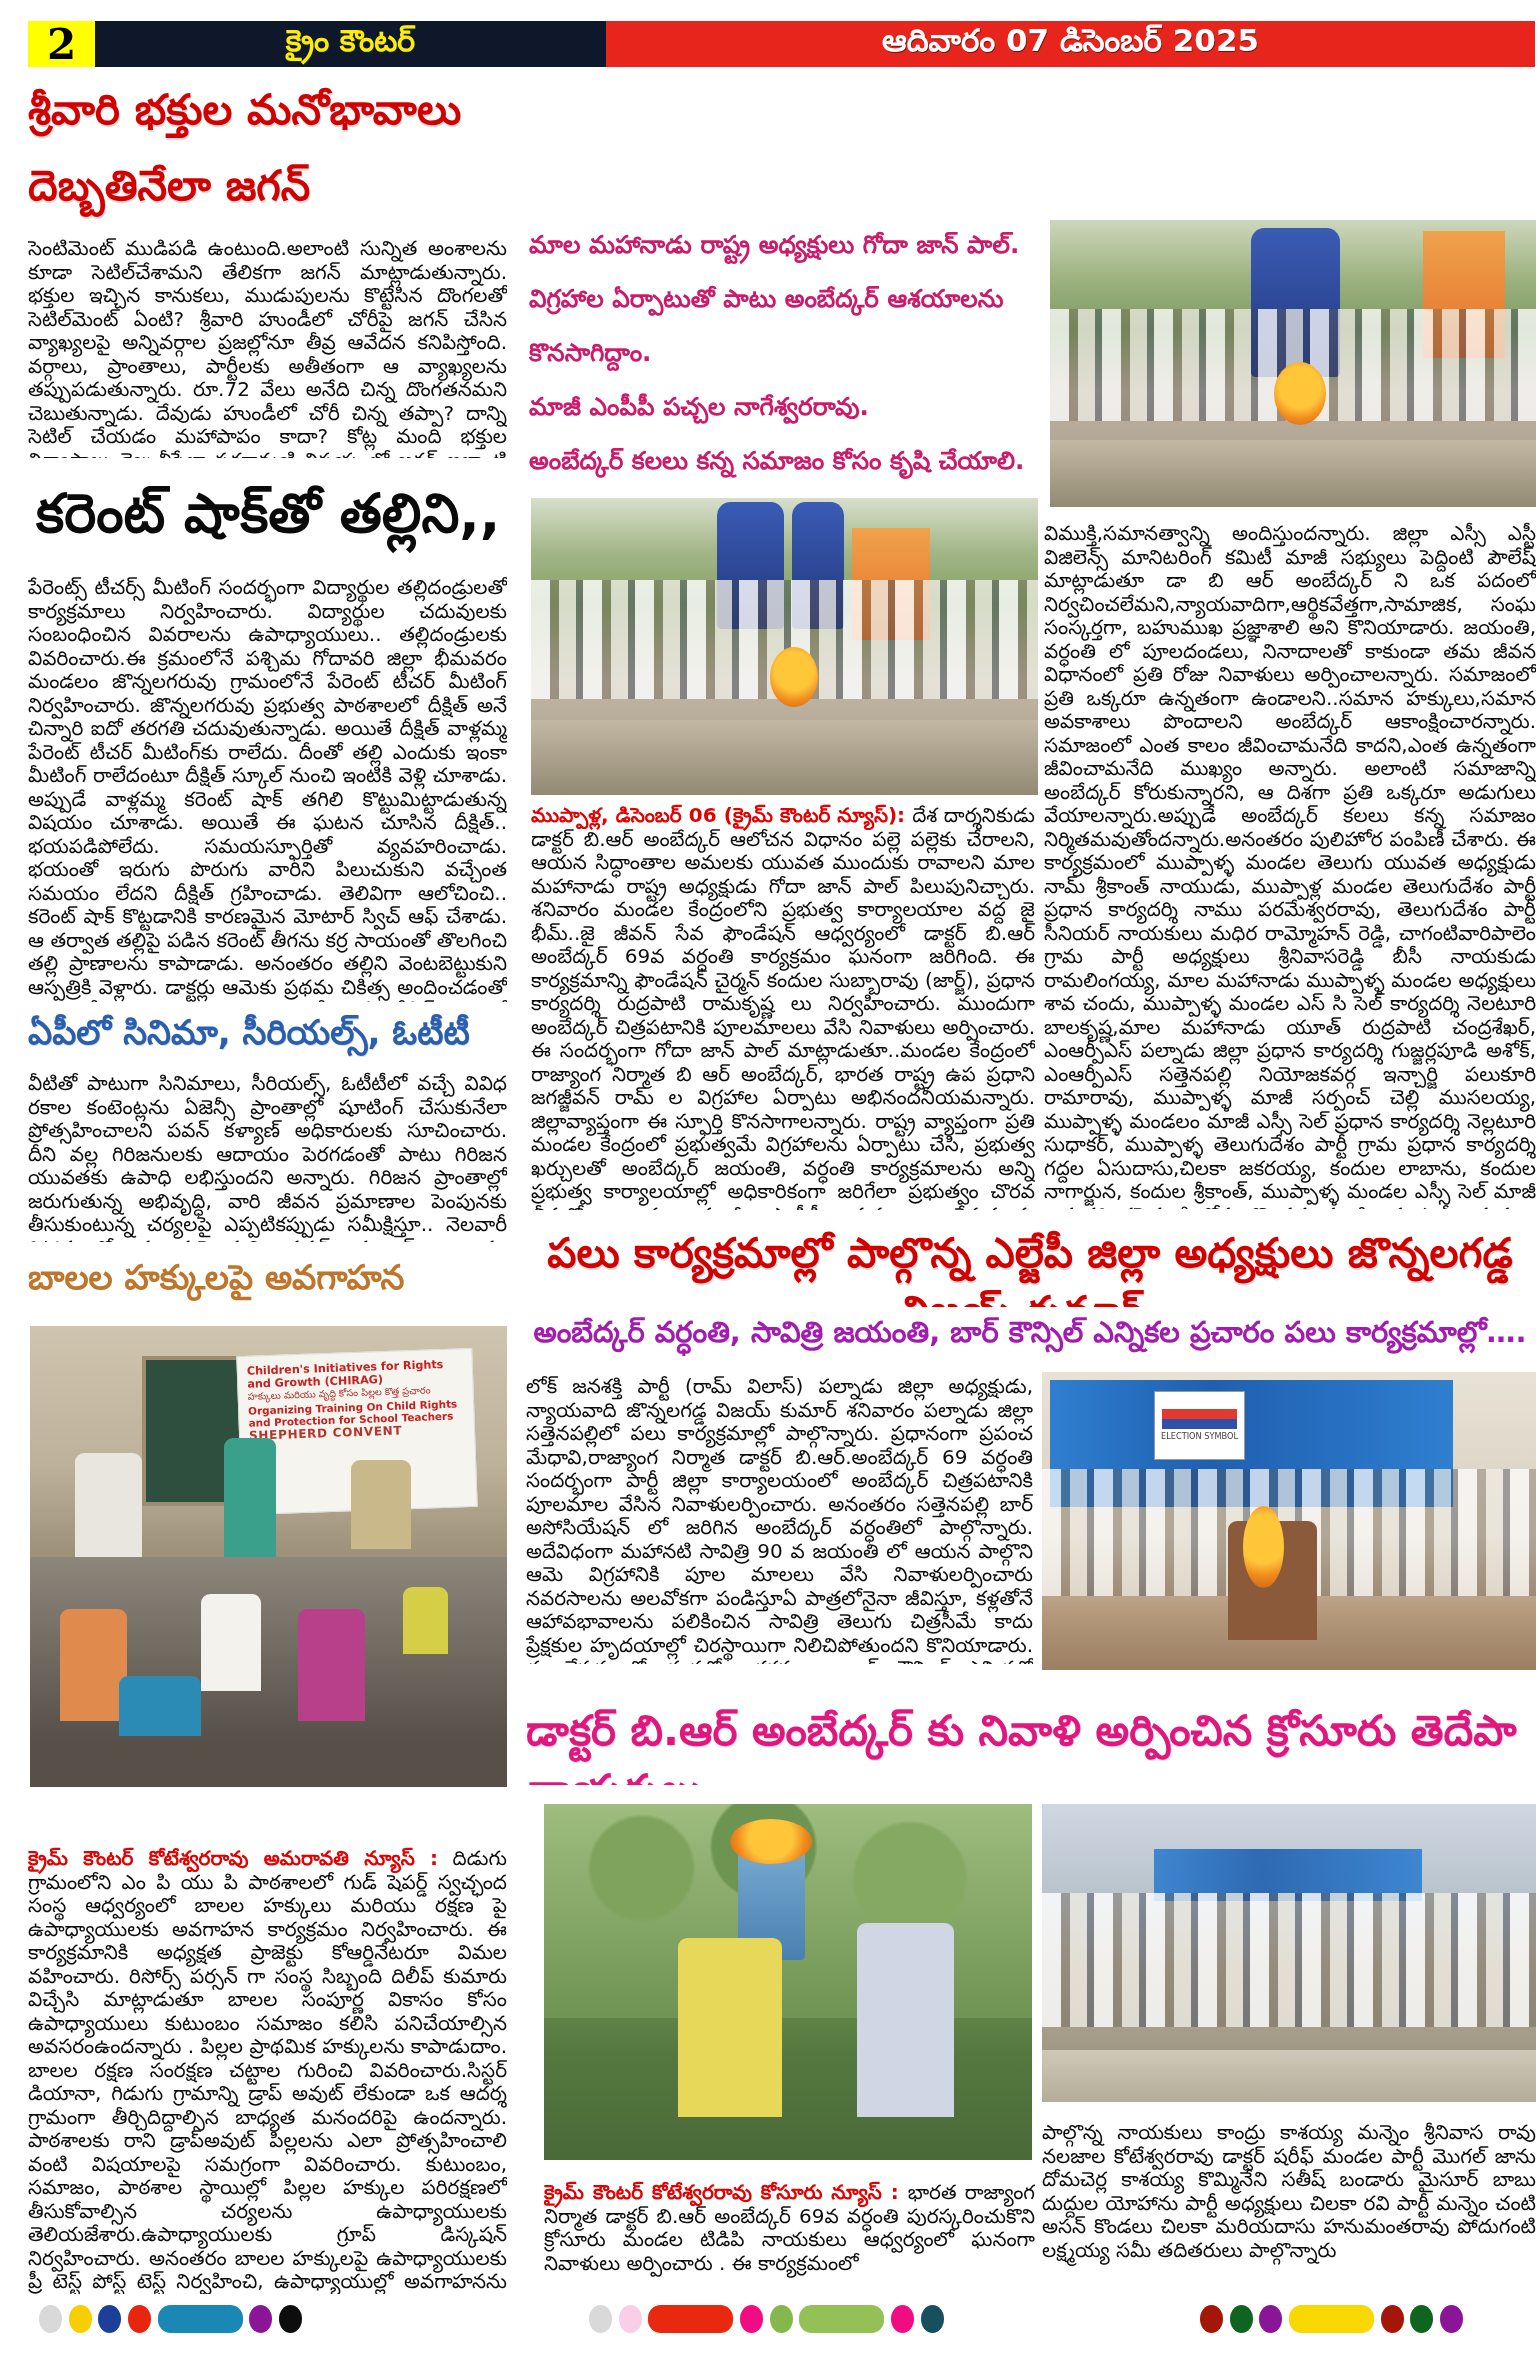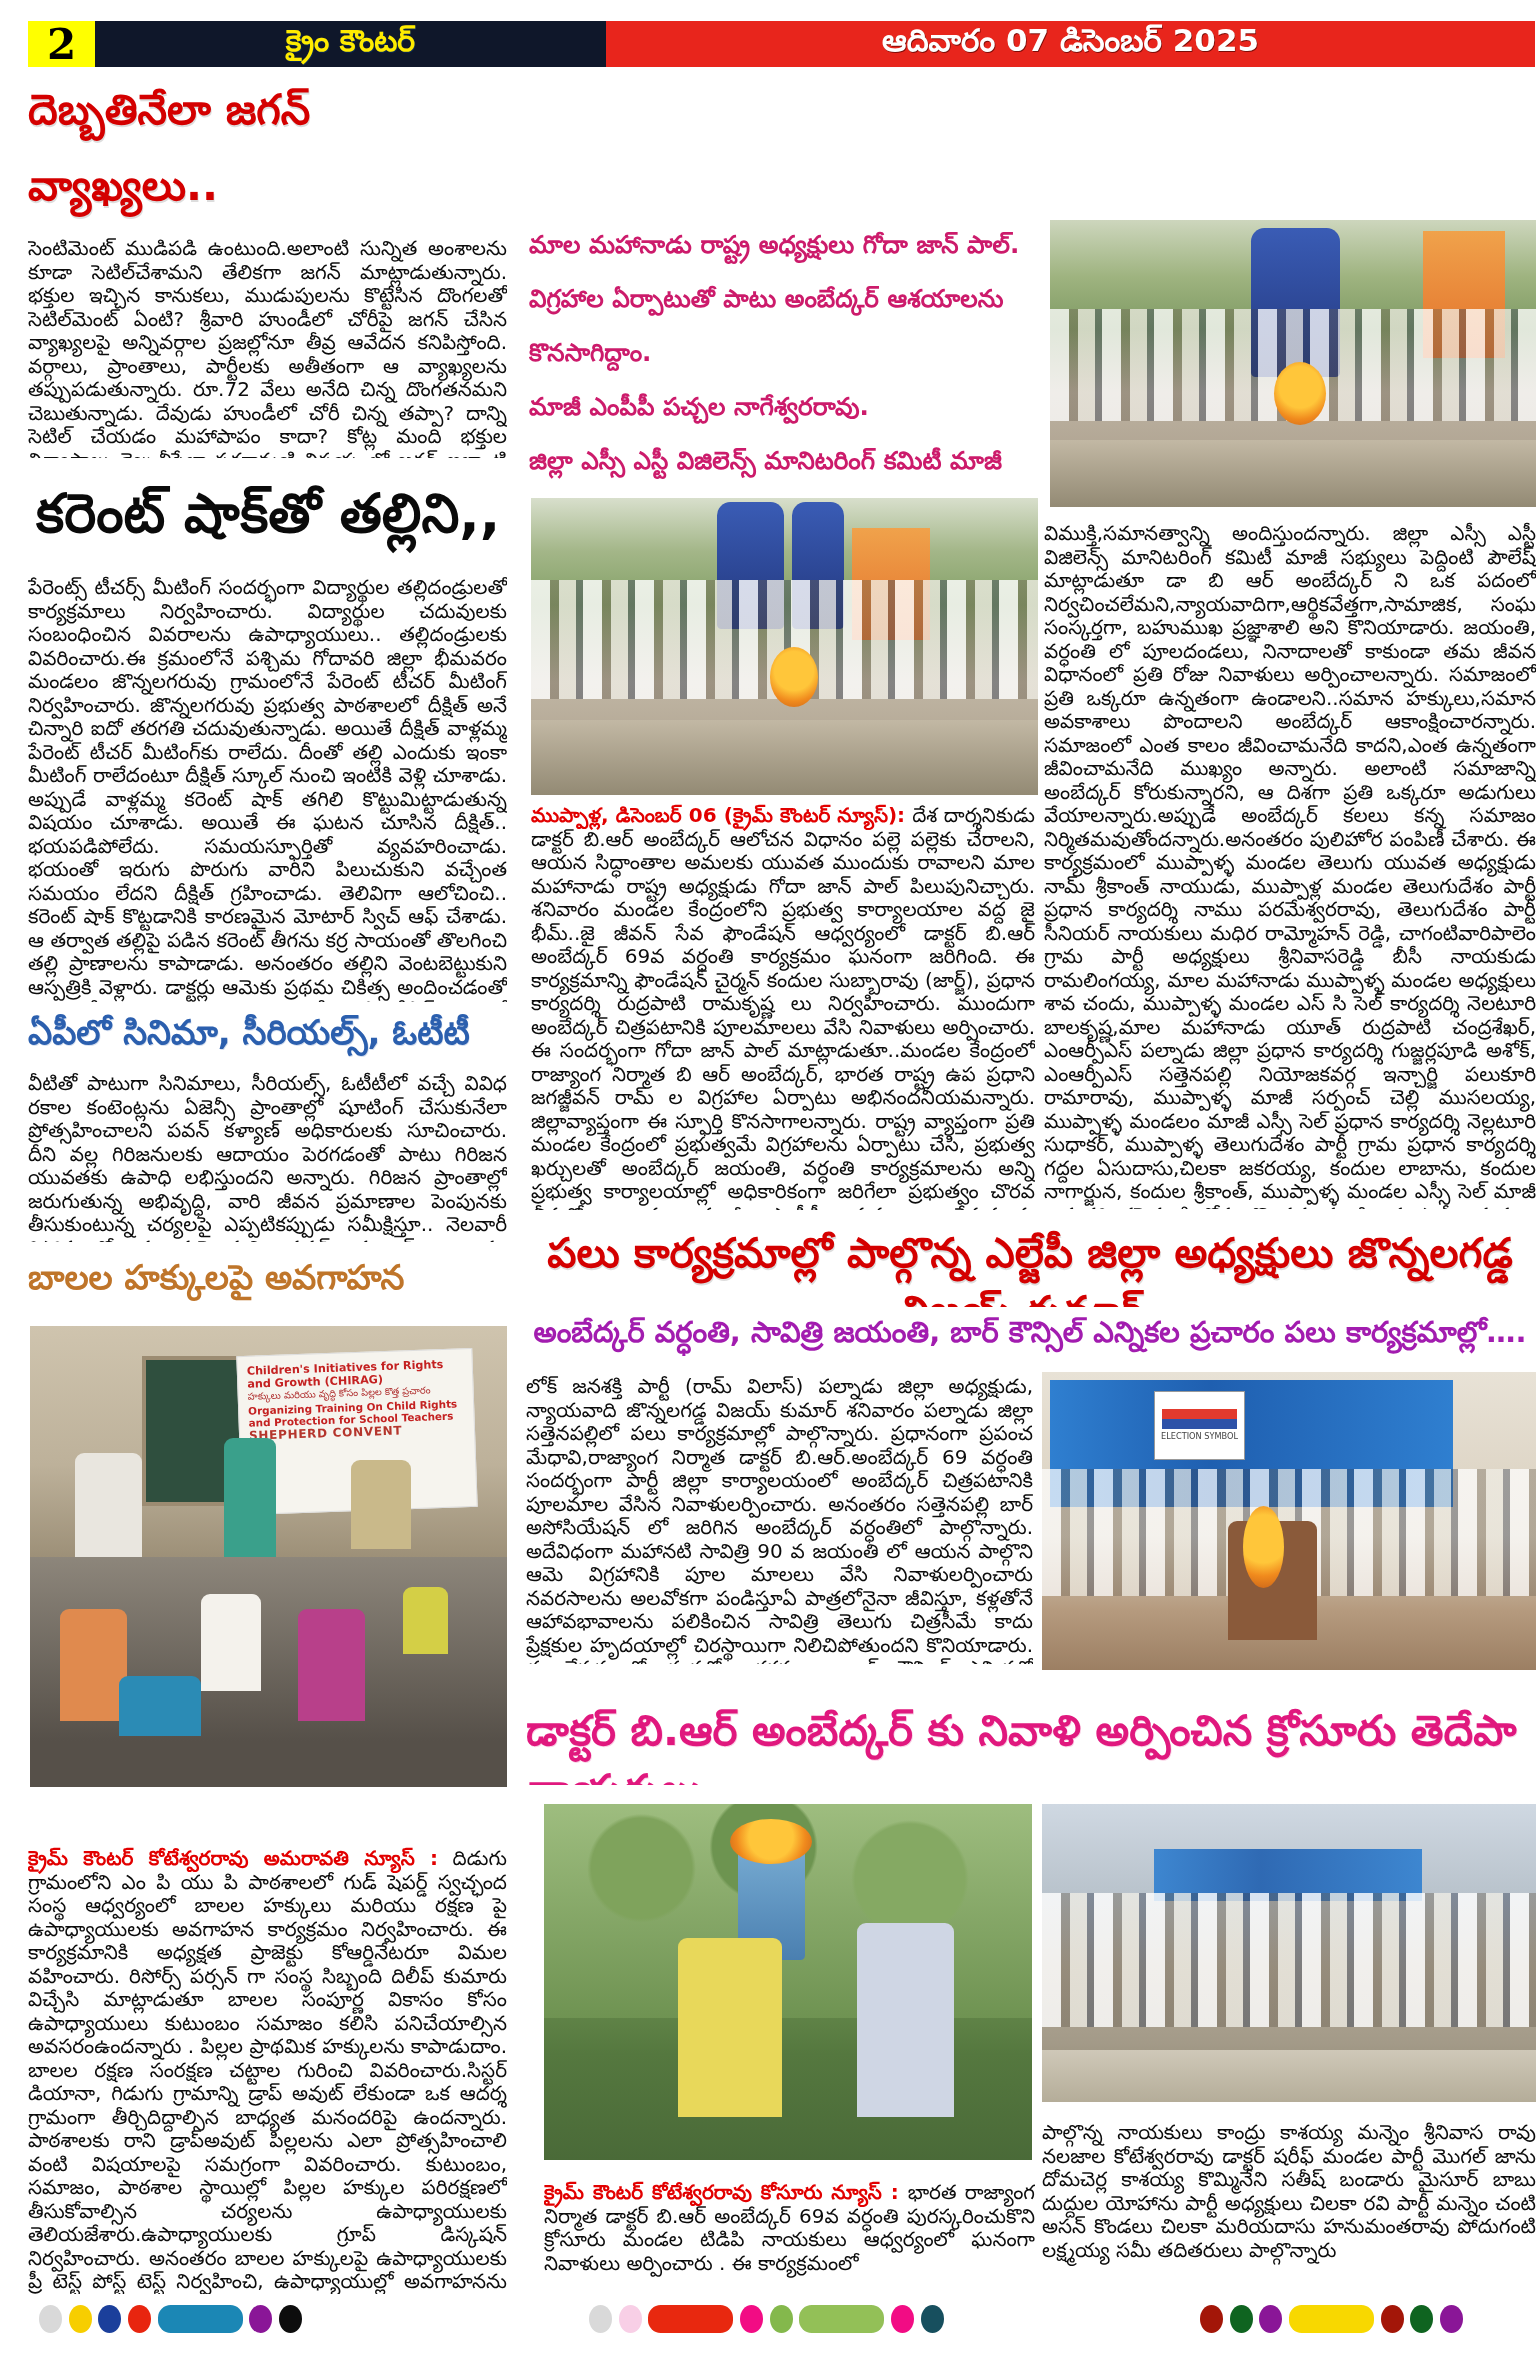--- a/index.html
+++ b/index.html
@@ -56,20 +56,21 @@
 
 <div class="page">
 
   <div class="hdr">
     <div class="hdr-num">2</div>
     <div class="hdr-blue">క్రైం కౌంటర్</div>
     <div class="hdr-red">ఆదివారం  07 డిసెంబర్ 2025</div>
   </div>
 
   <div class="abs hl hl-red" style="left:28px;top:72px;width:481px;height:158px;font-size:42px;line-height:76px;">
+    <div>శ్రీవారి భక్తుల మనోభావాలు</div>
     <div>దెబ్బతినేలా జగన్ వ్యాఖ్యలు..</div>
   </div>
   <div class="abs body-txt" style="left:28px;top:237px;width:479px;height:221px;">సెంటిమెంట్ ముడిపడి ఉంటుంది.అలాంటి సున్నిత అంశాలను కూడా సెటిల్‌చేశామని తేలికగా జగన్ మాట్లాడుతున్నారు. భక్తుల ఇచ్చిన కానుకలు, ముడుపులను కొట్టేసిన దొంగలతో సెటిల్‌మెంట్ ఏంటి? శ్రీవారి హుండీలో చోరీపై జగన్ చేసిన వ్యాఖ్యలపై అన్నివర్గాల ప్రజల్లోనూ తీవ్ర ఆవేదన కనిపిస్తోంది. వర్గాలు, ప్రాంతాలు, పార్టీలకు అతీతంగా ఆ వ్యాఖ్యలను తప్పుపడుతున్నారు. రూ.72 వేలు అనేది చిన్న దొంగతనమని చెబుతున్నాడు. దేవుడు హుండీలో చోరీ చిన్న తప్పా? దాన్ని సెటిల్ చేయడం మహాపాపం కాదా? కోట్ల మంది భక్తుల విశ్వాసాలు దెబ్బతీసేలా పరకామణి విషయంలో జగన్ ఇలాంటి వ్యాఖ్యలు ఘోర పాపం కాదా' అని సీఎం చంద్రబాబు ప్రశ్నల వర్షం కురిపించారు.</div>
 
   <div class="abs hl hl-black" style="left:36px;top:482px;width:477px;height:82px;font-size:54px;">కరెంట్ షాక్‌తో తల్లిని,,</div>
   <div class="abs body-txt" style="left:28px;top:576px;width:479px;height:426px;">పేరెంట్స్ టీచర్స్ మీటింగ్  సందర్భంగా విద్యార్థుల తల్లిదండ్రులతో కార్యక్రమాలు నిర్వహించారు. విద్యార్థుల చదువులకు సంబంధించిన వివరాలను ఉపాధ్యాయులు.. తల్లిదండ్రులకు వివరించారు.ఈ క్రమంలోనే పశ్చిమ గోదావరి జిల్లా భీమవరం మండలం జొన్నలగరువు గ్రామంలోనే పేరెంట్ టీచర్ మీటింగ్ నిర్వహించారు. జొన్నలగరువు ప్రభుత్వ పాఠశాలలో దీక్షిత్ అనే చిన్నారి ఐదో తరగతి చదువుతున్నాడు. అయితే దీక్షిత్ వాళ్లమ్మ పేరెంట్ టీచర్ మీటింగ్‌కు రాలేదు. దీంతో తల్లి ఎందుకు ఇంకా మీటింగ్ రాలేదంటూ దీక్షిత్ స్కూల్ నుంచి ఇంటికి వెళ్లి చూశాడు. అప్పుడే వాళ్లమ్మ కరెంట్ షాక్ తగిలి కొట్టుమిట్టాడుతున్న విషయం చూశాడు. అయితే ఈ ఘటన చూసిన దీక్షిత్.. భయపడిపోలేదు. సమయస్ఫూర్తితో వ్యవహరించాడు. భయంతో ఇరుగు పొరుగు వారిని పిలుచుకుని వచ్చేంత సమయం లేదని దీక్షిత్ గ్రహించాడు. తెలివిగా ఆలోచించి.. కరెంట్ షాక్ కొట్టడానికి కారణమైన మోటార్ స్విచ్ ఆఫ్ చేశాడు. ఆ తర్వాత తల్లిపై పడిన కరెంట్ తీగను కర్ర సాయంతో తొలగించి తల్లి ప్రాణాలను కాపాడాడు. అనంతరం తల్లిని వెంటబెట్టుకుని ఆస్పత్రికి వెళ్లారు. డాక్టర్లు ఆమెకు ప్రథమ చికిత్స అందించడంతో ఆమె కోలుకుంది. అనంతరం తల్లితో కలిసి దీక్షిత్ స్కూల్లో జరిగిన పేరెంట్ టీచర్ మీటింగ్‌కు హాజరయ్యాడు. ఈ విషయం తెలుసుకున్న స్థానికులు, ఉపాధ్యాయులు దీక్షిత్ సమయస్ఫూర్తిని మెచ్చుకున్నారు. దీక్షిత్ చాకచక్యంగా వ్యవహరించి తన తల్లికి పునర్జన్మ ఇచ్చాడని ప్రశంసిస్తున్నారు,</div>
 
   <div class="abs hl hl-blue" style="left:28px;top:1012px;width:481px;height:49px;font-size:34px;">ఏపీలో సినిమా, సీరియల్స్, ఓటీటీ షూటింగ్స్</div>
   <div class="abs body-txt" style="left:28px;top:1072px;width:479px;height:170px;">వీటితో పాటుగా సినిమాలు, సీరియల్స్, ఓటీటీలో వచ్చే వివిధ రకాల కంటెంట్లను ఏజెన్సీ ప్రాంతాల్లో షూటింగ్ చేసుకునేలా ప్రోత్సహించాలని పవన్ కళ్యాణ్ అధికారులకు సూచించారు. దీని వల్ల గిరిజనులకు ఆదాయం పెరగడంతో పాటు గిరిజన యువతకు ఉపాధి లభిస్తుందని అన్నారు. గిరిజన ప్రాంతాల్లో జరుగుతున్న అభివృద్ధి, వారి జీవన ప్రమాణాల పెంపునకు తీసుకుంటున్న చర్యలపై ఎప్పటికప్పుడు సమీక్షిస్తూ.. నెలవారీ రిపోర్టులతో ముందుకెళ్దామని పవన్ కళ్యాణ్ అన్నారు. గిరిజనుల అభివృద్ధికి ప్రభుత్వ సహకారం ఎప్పుడూ ఉంటుందన్నారు.</div>
 
@@ -107,20 +108,21 @@
       <span class="dot wide" style="background: rgb(27, 135, 181);"></span>
       <span class="dot" style="background: rgb(138, 22, 151);"></span>
       <span class="dot" style="background: rgb(13, 13, 13);"></span>
     </div>
 
 
   <div class="abs bullets" style="left:529px;top:218px;width:522px;height:280px;">
     <div>మాల మహానాడు రాష్ట్ర అధ్యక్షులు గోదా జాన్ పాల్.</div>
     <div>విగ్రహాల ఏర్పాటుతో పాటు అంబేద్కర్ ఆశయాలను కొనసాగిద్దాం.</div>
     <div>మాజీ ఎంపీపీ పచ్చల నాగేశ్వరరావు.</div>
+    <div>అంబేద్కర్ కలలు కన్న సమాజం కోసం కృషి చేయాలి.</div>
     <div>జిల్లా ఎస్సీ ఎస్టీ విజిలెన్స్ మానిటరింగ్ కమిటీ మాజీ సభ్యులు పెద్దింటి పౌలేష్.</div>
   </div>
 
   <div class="ph" style="left:1050px;top:220px;width:486px;height:287px;background:linear-gradient(180deg,#cdd6bd,#9eb37f 20%,#7e9a63 38%,#bdb3a2 60%,#b0a492 82%,#8e8672 100%);">
     <div class="drape" style="left:201px;top:7.5px;width:89px;height:149px;"></div>
     <div class="poster" style="left:373px;top:11.2px;width:82px;height:127px;"></div>
     <div class="crowd" style="top:89px;height:112px;opacity:.85;"></div>
     <div class="marigold" style="left:224px;top:142px;width:52px;height:63px;"></div>
     <div class="ground" style="height:67px;"></div>
   </div>

